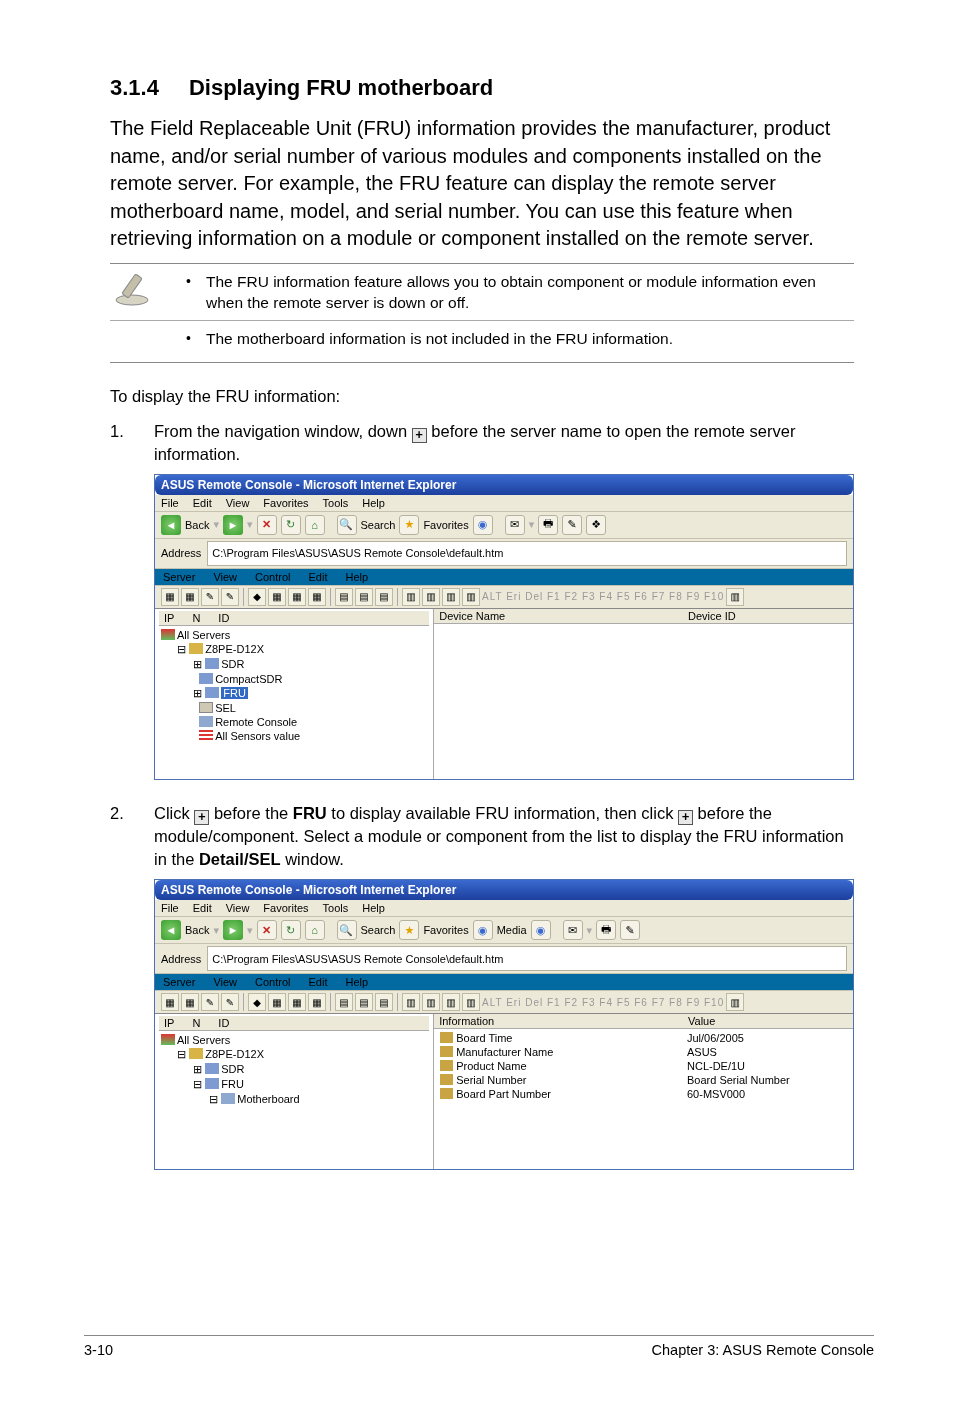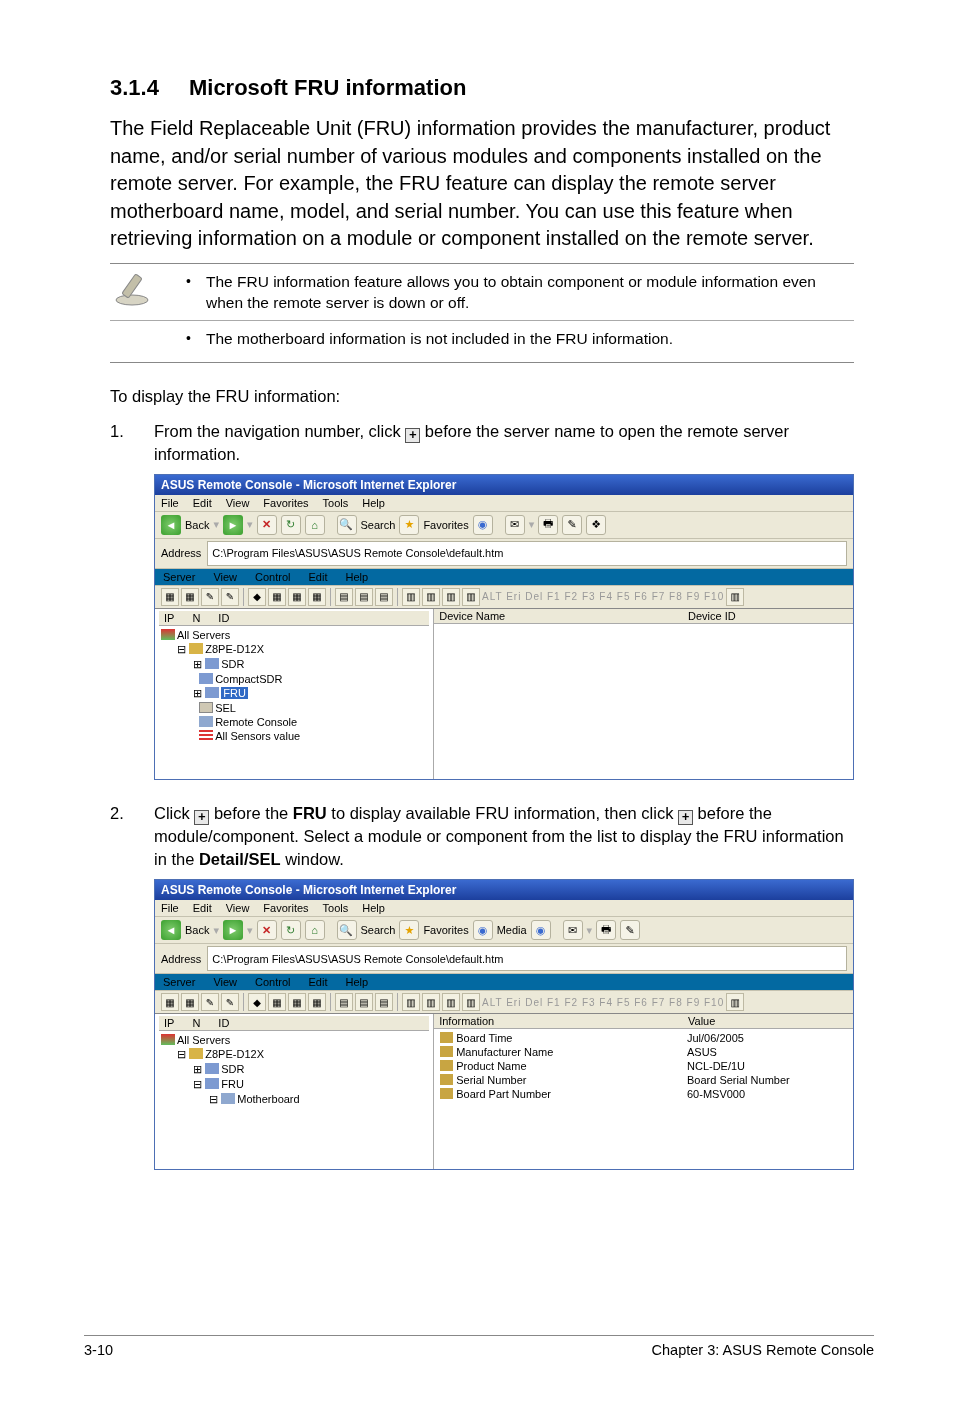--- a/index.html
+++ b/index.html
@@ -87,20 +87,21 @@
     font-size:11px;
     background:#fff;
     width: 700px;
   }
   .ie-title {
     background: linear-gradient(180deg,#3a6ad0 0%,#1c3f9d 100%);
     color:#fff;
     font-weight:bold;
     padding:3px 6px;
     font-size:12px;
+    border-radius:6px;
   }
   .ie-menubar {
     background:#ece9d8;
     padding:2px 6px;
     display:flex; gap:14px;
     border-bottom:1px solid #c5c2b0;
     font-size:11px;
   }
   .ie-toolbar {
     background:#ece9d8;
@@ -213,21 +214,21 @@
     justify-content:space-between;
     font-size:14.5px;
   }
 </style>
 </head>
 <body>
 
 <div class="page-content">
 
   <div class="heading">
-    <span class="heading-num">3.1.4</span><span>Microsoft FRU information</span>
+    <span class="heading-num">3.1.4</span><span>Displaying FRU motherboard</span>
   </div>
 
   <p class="body-text">The Field Replaceable Unit (FRU) information provides the manufacturer, product name, and/or serial number of various modules and components installed on the remote server. For example, the FRU feature can display the remote server motherboard name, model, and serial number. You can use this feature when retrieving information on a module or component installed on the remote server.</p>
 
   <div class="note-block">
     <div class="note-icon">
       <svg width="40" height="36" viewBox="0 0 40 36">
         <ellipse cx="18" cy="28" rx="16" ry="5" fill="#d7d4c4" stroke="#888" stroke-width="1"></ellipse>
         <rect x="14" y="2" width="8" height="24" rx="2" fill="#c3bfa9" stroke="#888" transform="rotate(35 18 14)"></rect>
       </svg>
@@ -238,21 +239,21 @@
       <li>The motherboard information is not included in the FRU information.</li>
     </ul>
   </div>
 
   <div class="instr-block">
     <p class="lead">To display the FRU information:</p>
 
     <div class="step">
       <div class="step-num">1.</div>
       <div class="step-body">
-        <span>From the navigation number, click </span><span class="expand-box">+</span><span> before the server name to open the remote server information.</span>
+        <span>From the navigation window, down </span><span class="expand-box">+</span><span> before the server name to open the remote server information.</span>
       </div>
     </div>
 
     <div class="ie-window">
       <div class="ie-title">ASUS Remote Console - Microsoft Internet Explorer</div>
       <div class="ie-menubar">
         <span>File</span>
         <span>Edit</span>
         <span>View</span>
         <span>Favorites</span>

